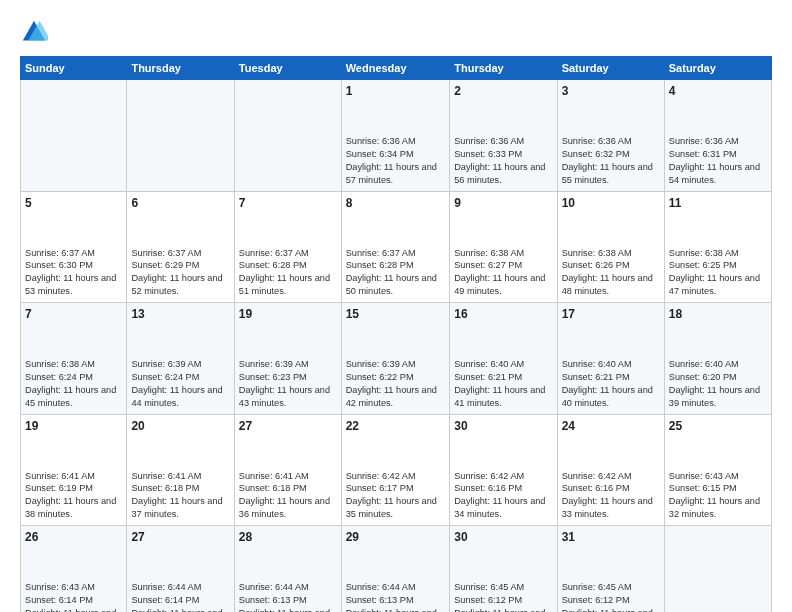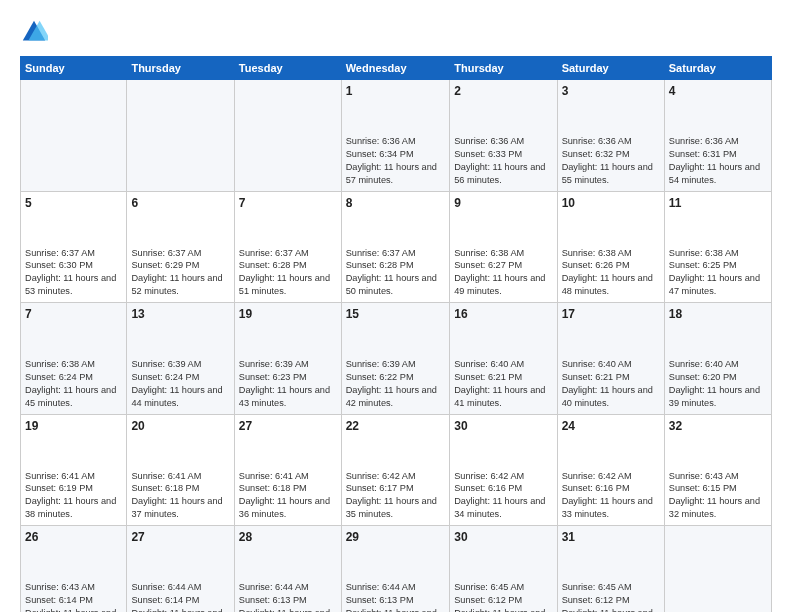--- a/index.html
+++ b/index.html
@@ -329,21 +329,21 @@
       </td>
           <td>
         <span class="day-number">24</span>
         <div class="day-info">
           Sunrise: 6:42 AM<br>
           Sunset: 6:16 PM<br>
           Daylight: 11 hours and 33 minutes.
         </div>
       </td>
           <td>
-        <span class="day-number">32</span>
+        <span class="day-number">25</span>
         <div class="day-info">
           Sunrise: 6:43 AM<br>
           Sunset: 6:15 PM<br>
           Daylight: 11 hours and 32 minutes.
         </div>
       </td>
         </tr>
         <tr>
           <td>
         <span class="day-number">26</span>

